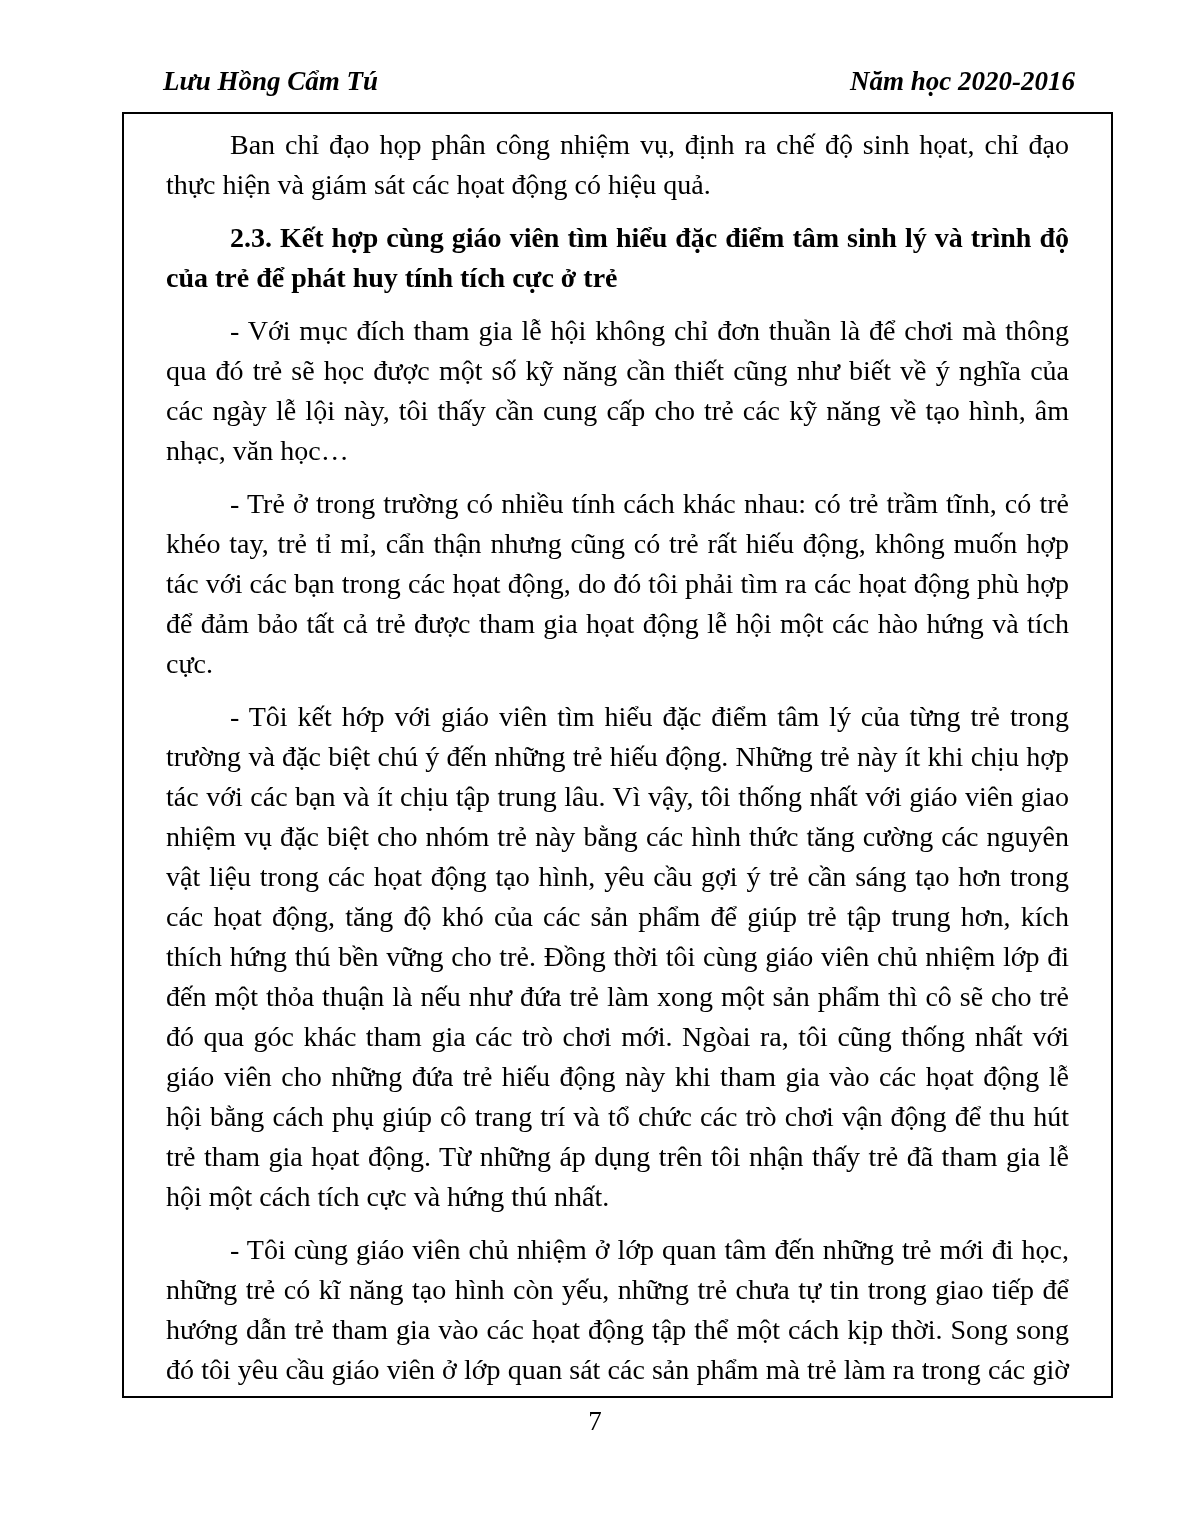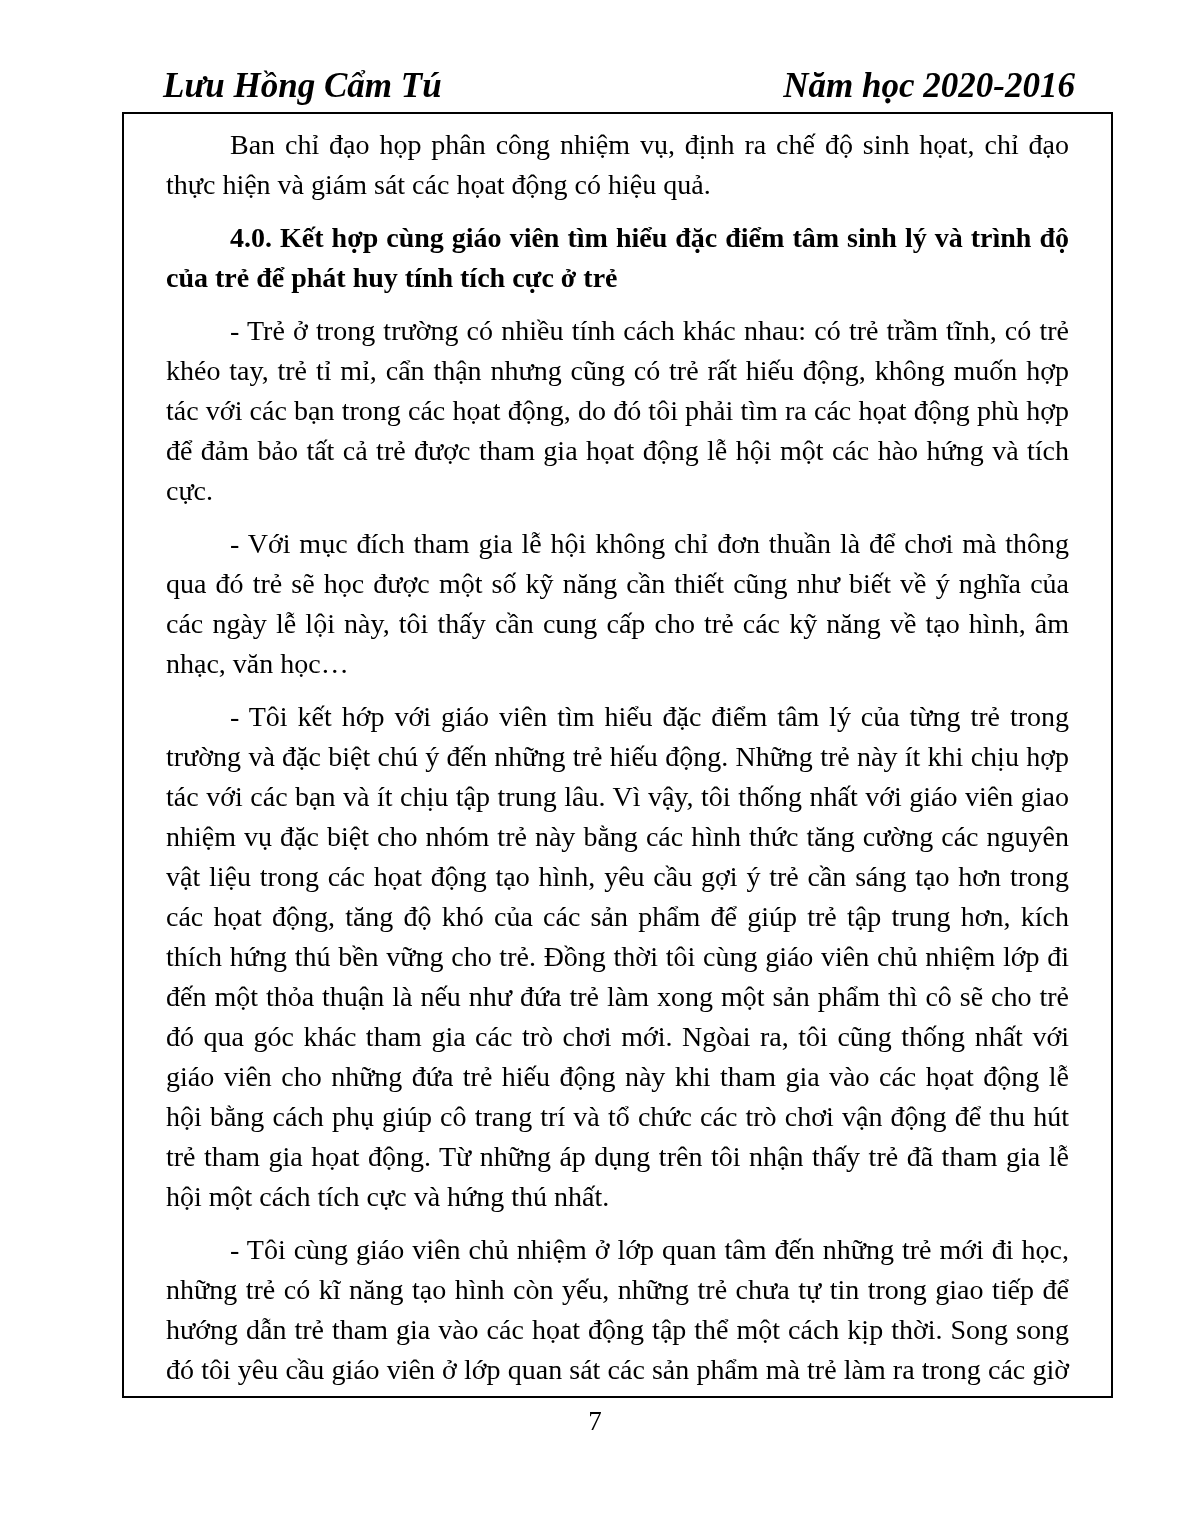--- a/index.html
+++ b/index.html
@@ -16,21 +16,21 @@
   }
 
   .header {
     position: absolute;
     top: 66px;
     left: 163px;
     width: 912px;
     display: flex;
     justify-content: space-between;
     align-items: baseline;
-    font-size: 35px;
+    font-size: 27px;
     font-weight: bold;
     font-style: italic;
     white-space: nowrap;
   }
 
   .content-box {
     position: absolute;
     left: 122px;
     top: 112px;
     width: 991px;
@@ -67,23 +67,23 @@
 
 <div class="page">
 
   <div class="header">
     <span>Lưu Hồng Cẩm Tú</span>
     <span>Năm học 2020-2016</span>
   </div>
 
   <div class="content-box">
     <p>Ban chỉ đạo họp phân công nhiệm vụ, định ra chế độ sinh họat, chỉ đạo thực hiện và giám sát các họat động có hiệu quả.</p>
-    <p class="heading">4.0.  Kết hợp cùng giáo viên tìm hiểu đặc điểm tâm sinh lý và trình độ của trẻ để phát huy tính tích cực ở trẻ</p>
+    <p class="heading">2.3.  Kết hợp cùng giáo viên tìm hiểu đặc điểm tâm sinh lý và trình độ của trẻ để phát huy tính tích cực ở trẻ</p>
+    <p>- Với mục đích tham gia lễ hội không chỉ đơn thuần là để chơi mà thông qua đó trẻ sẽ học được một số kỹ năng cần thiết cũng như biết về ý nghĩa của các ngày lễ lội này, tôi thấy cần cung cấp cho trẻ các kỹ năng về tạo hình, âm nhạc, văn học…</p>
     <p>- Trẻ ở trong trường có nhiều tính cách khác nhau: có trẻ trầm tĩnh, có trẻ khéo tay, trẻ tỉ mỉ, cẩn thận nhưng cũng có trẻ rất hiếu động, không muốn hợp tác với các bạn trong các họat động, do đó tôi phải tìm ra các họat động phù hợp để đảm bảo tất cả trẻ được tham gia họat động lễ hội một các hào hứng và tích cực.</p>
-    <p>- Với mục đích tham gia lễ hội không chỉ đơn thuần là để chơi mà thông qua đó trẻ sẽ học được một số kỹ năng cần thiết cũng như biết về ý nghĩa của các ngày lễ lội này, tôi thấy cần cung cấp cho trẻ các kỹ năng về tạo hình, âm nhạc, văn học…</p>
     <p>- Tôi kết hớp với giáo viên tìm hiểu đặc điểm tâm lý của từng trẻ trong trường và đặc biệt chú ý đến những trẻ hiếu động. Những trẻ này ít khi chịu hợp tác với các bạn và ít chịu tập trung lâu. Vì vậy, tôi thống nhất với giáo viên giao nhiệm vụ đặc biệt cho nhóm trẻ này bằng các hình thức tăng cường các nguyên vật liệu trong các họat động tạo hình, yêu cầu gợi ý trẻ cần sáng tạo hơn trong các họat động, tăng độ khó của các sản phẩm để giúp trẻ tập trung hơn, kích thích hứng thú bền vững cho trẻ. Đồng thời tôi cùng giáo viên chủ nhiệm lớp đi đến một thỏa thuận là nếu như đứa trẻ làm xong một sản phẩm thì cô sẽ cho trẻ đó qua góc khác tham gia các trò chơi mới. Ngòai ra, tôi cũng thống nhất với giáo viên cho những đứa trẻ hiếu động này khi tham gia vào các họat động lễ hội bằng cách phụ giúp cô trang trí và tổ chức các trò chơi vận động để thu hút trẻ tham gia họat động. Từ những áp dụng trên tôi nhận thấy trẻ đã tham gia lễ hội một cách tích cực và hứng thú nhất.</p>
     <p>- Tôi cùng giáo viên chủ nhiệm ở lớp quan tâm đến những trẻ mới đi học, những trẻ có kĩ năng tạo hình còn yếu, những trẻ chưa tự tin trong giao tiếp để hướng dẫn trẻ tham gia vào các họat động tập thể một cách kịp thời. Song song đó tôi yêu cầu giáo viên ở lớp quan sát các sản phẩm mà trẻ làm ra trong các giờ họat động chung, họat động góc để từ đó có thể hướng dẫn, động viên và hoàn chỉnh các</p>
   </div>
 
   <div class="footer">
     <span>7</span>
   </div>
 
 </div>
 

